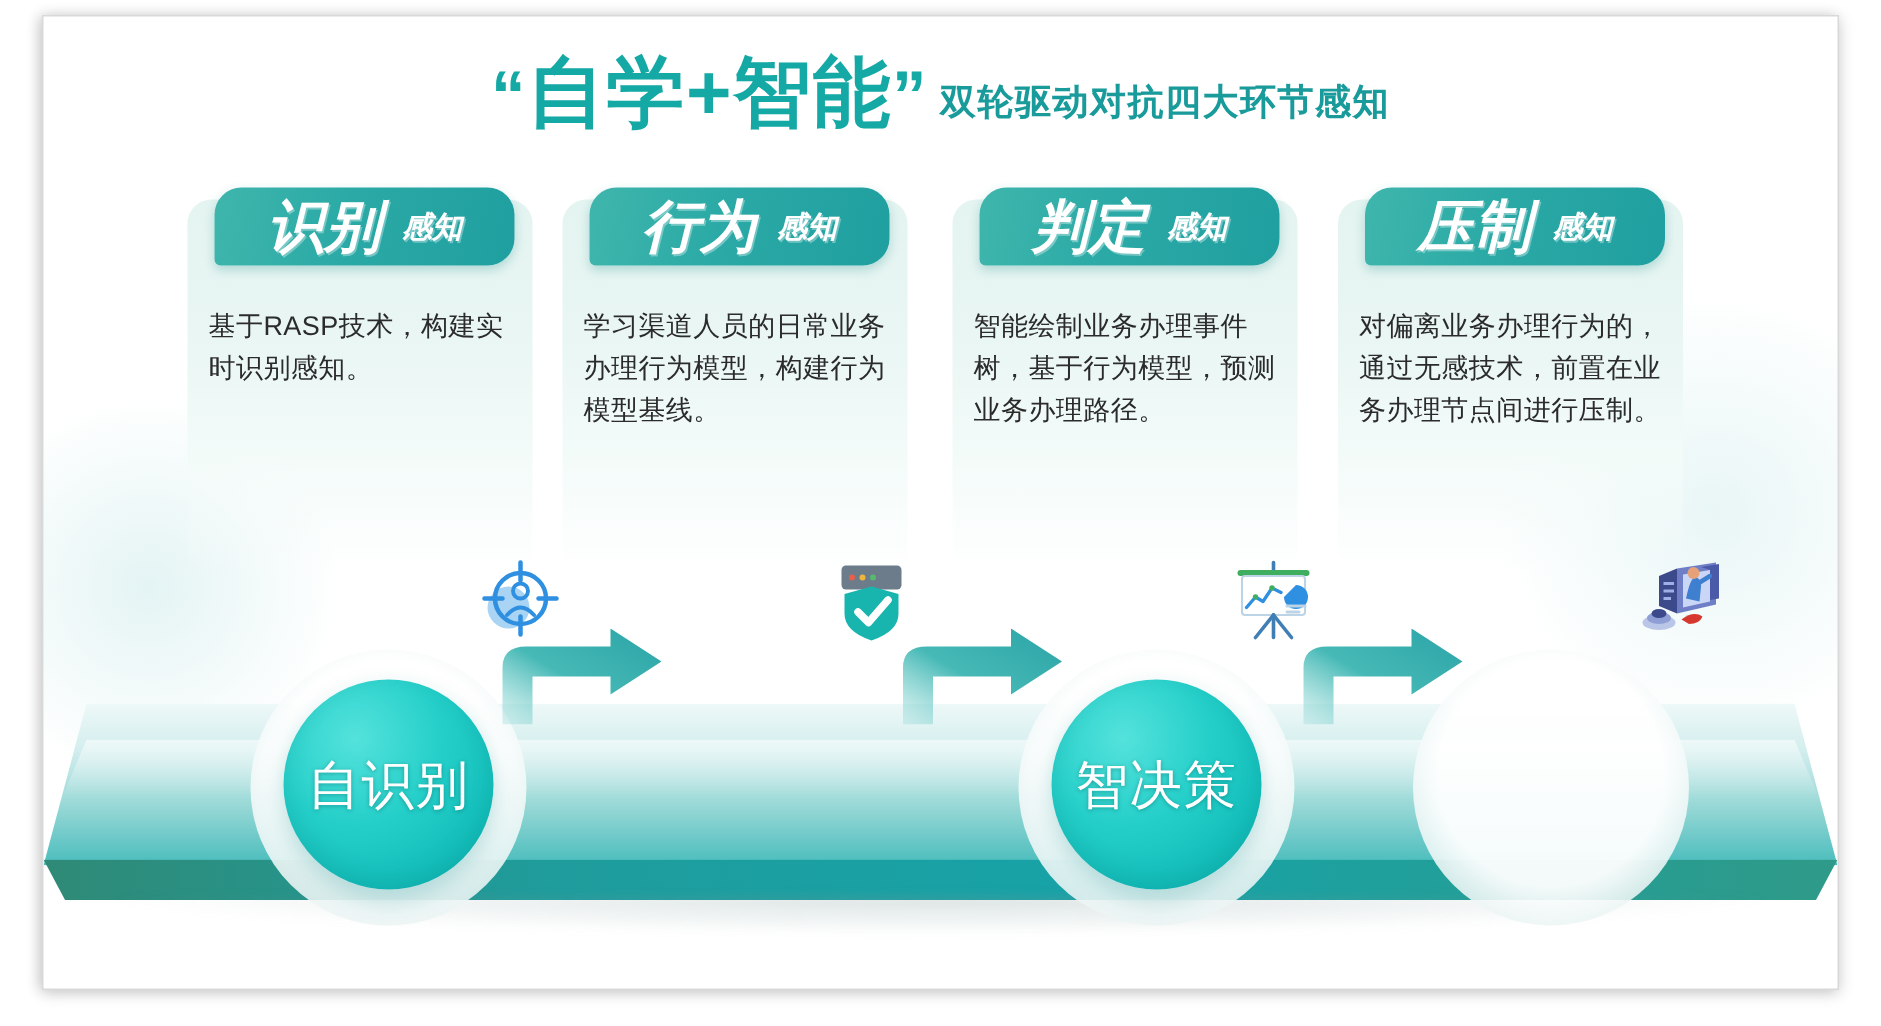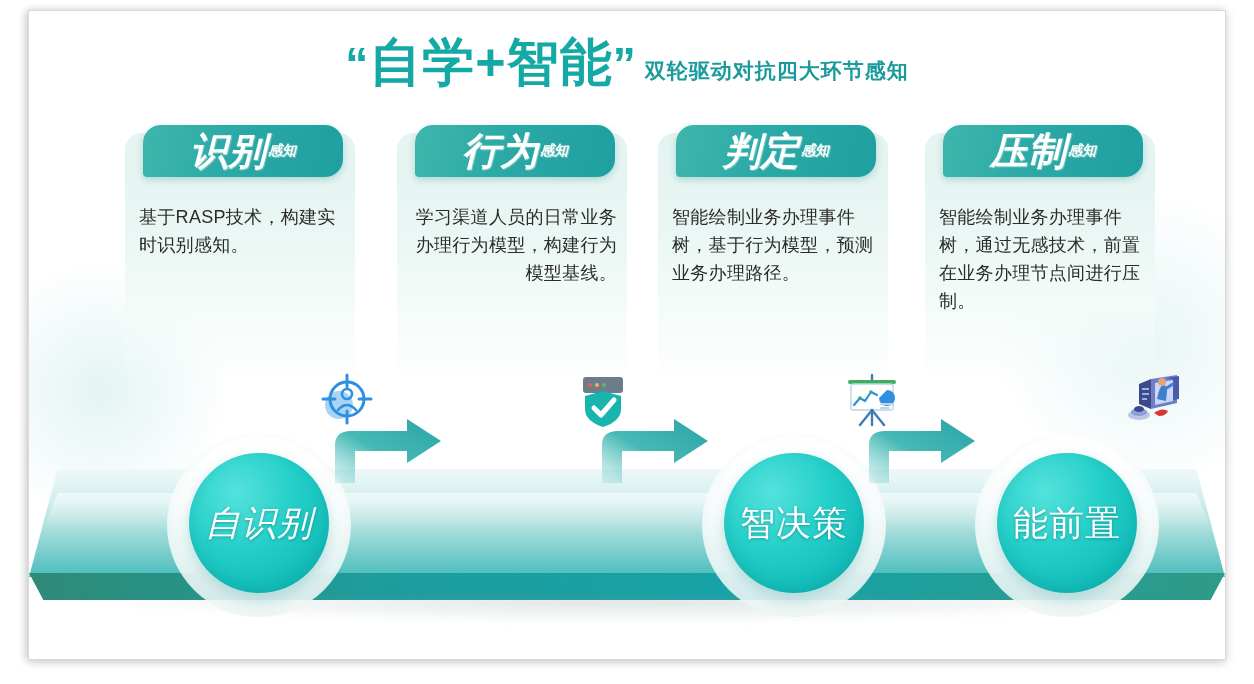--- a/index.html
+++ b/index.html
@@ -25,21 +25,21 @@
     display:flex;align-items:flex-end;justify-content:center;gap:8px;
     pointer-events:none;
   }
   #main-title{
     font-size:52px;line-height:58px;font-weight:bold;
     color:#15a9a6;letter-spacing:1px;
     white-space:nowrap;
   }
   #main-title .quote{font-size:46px;}
   #subtitle{
-    font-size:21px;font-weight:bold;color:#1a9b9b;
+    font-size:24px;font-weight:bold;color:#1a9b9b;
     letter-spacing:1px;white-space:nowrap;
     padding-bottom:8px;
   }
 
   
   #platform{
     position:absolute;left:0px;top:458px;width:1196px;height:160px;
   }
   #platform-top{
     position:absolute;left:0;top:0;width:100%;height:108px;
@@ -59,23 +59,23 @@
   
   #platform-band{
     position:absolute;left:0;top:24px;width:100%;height:40px;
     background:linear-gradient(180deg,rgba(255,255,255,.55) 0%,rgba(255,255,255,0) 100%);
     clip-path:polygon(2.4% 0%, 97.6% 0%, 99% 100%, 1% 100%);
   }
 
   
   .col{position:absolute;top:122px;width:230px;}
   .col.c0{left:96px;}
-  .col.c1{left:368px;text-align:right;}
-  .col.c2{left:629px;}
-  .col.c3{left:896px;}
+  .col.c1{left:346px;}
+  .col.c2{left:606px;}
+  .col.c3{left:863px;}
 
   
   .card{
     position:relative;width:230px;height:250px;
     border-radius:16px;
     background:linear-gradient(180deg,#e4f4f1 0%, #e9f6f3 36%, #f3fbf9 68%, rgba(255,255,255,0) 100%);
   }
   .badge{
     position:absolute;left:18px;top:-8px;
     min-width:168px;height:52px;
@@ -85,42 +85,43 @@
     background:linear-gradient(100deg,#3fb6ac 0%, #2aa9a6 45%, #1f9f9f 100%);
     box-shadow:0 3px 7px rgba(40,150,145,.30);
     white-space:nowrap;
   }
   .badge .big{
     color:#ffffff;font-size:38px;font-weight:bold;
     font-style:italic;letter-spacing:0px;
     text-shadow:1px 1px 0 rgba(255,255,255,.35);
   }
   .badge .small{
-    color:#ffffff;font-size:14px;font-weight:bold;
+    color:#ffffff;font-size:20px;font-weight:bold;
     font-style:italic;margin-left:2px;
     text-shadow:1px 1px 0 rgba(255,255,255,.35);
+    padding-left:12px;
   }
   .card-body{
     position:absolute;left:14px;right:10px;top:70px;
     font-size:18px;line-height:28px;color:#2b2b2b;
     letter-spacing:.3px;
   }
 
   
   .col-icon{
     position:absolute;top:236px;width:64px;height:62px;
   }
   .col.c0 .col-icon{left:186px;}
   .col.c1 .col-icon{left:174px;}
   .col.c2 .col-icon{left:182px;}
   .col.c3 .col-icon{left:196px;}
 
   
   .node{position:absolute;top:300px;width:184px;height:184px;}
-  .col.c0 .node{left:42px;font-style:italic;}
+  .col.c0 .node{left:42px;}
   .col.c1 .node{left:42px;}
   .col.c2 .node{left:44px;}
   .col.c3 .node{left:50px;}
   .node-halo{
     position:absolute;left:0;top:0;width:184px;height:184px;border-radius:50%;
     background:radial-gradient(circle at 50% 45%, rgba(255,255,255,.95) 55%, rgba(231,243,242,.85) 78%, rgba(231,243,242,0) 100%);
   }
   .node-ball{
     position:absolute;left:22px;top:20px;width:140px;height:140px;border-radius:50%;
     background:radial-gradient(circle at 34% 28%, #54e2dc 0%, #25cfc9 42%, #14bfbb 72%, #0fb0ae 100%);
@@ -251,21 +252,21 @@
       </div>
     </div>
   </div>
 
   <div class="col c3">
     <div class="card">
       <div class="badge">
         <span class="big">压制</span>
         <span class="small">感知</span>
       </div>
-      <div class="card-body">智能绘制业务办理事件树，通过无感技术，前置在业务办理节点间进行压制。</div>
+      <div class="card-body">对偏离业务办理行为的，通过无感技术，前置在业务办理节点间进行压制。</div>
     </div>
 
     <div class="col-icon">
       <svg viewBox="0 0 64 62" width="64" height="62">
         <path d="M30 10 L56 6 L56 34 L30 40 Z" fill="#6f7fc7"></path>
         <path d="M30 10 L30 40 L18 35 L18 15 Z" fill="#3c4a8c"></path>
         <rect x="21" y="19" width="7" height="2" fill="#9fb0e8"></rect>
         <rect x="21" y="24" width="7" height="2" fill="#9fb0e8"></rect>
         <rect x="21" y="29" width="5" height="2" fill="#9fb0e8"></rect>
         <path d="M34 14 L52 11 L52 32 L34 36 Z" fill="#c9d6f5"></path>
@@ -275,23 +276,20 @@
         <path d="M44 20 l8 -5" stroke="#3e7fd0" stroke-width="3" stroke-linecap="round" fill="none"></path>
         <path d="M33 44 q8 -6 14 -2 q-2 5 -9 5 Z" fill="#d6382f"></path>
         <ellipse cx="18" cy="46" rx="11" ry="5" fill="#b9c6e8"></ellipse>
         <ellipse cx="18" cy="43" rx="8" ry="4" fill="#8f9fd6"></ellipse>
         <ellipse cx="18" cy="40" rx="5" ry="3" fill="#3c4a8c"></ellipse>
       </svg>
     </div>
 
     <div class="node">
       <div class="node-halo"></div>
-      <div class="node-ball">
-        <span class="node-label">能前置</span>
-      </div>
     </div>
   </div>
 
   <div class="arrow a0">
     <svg viewBox="0 0 116 64" width="116" height="64">
       <defs>
         <linearGradient id="agrad0" x1="0" y1="1" x2="1" y2="0">
           <stop offset="0%" stop-color="#7fd3d0" stop-opacity=".25"></stop>
           <stop offset="45%" stop-color="#46b9b6"></stop>
           <stop offset="100%" stop-color="#2aa3a6"></stop>

